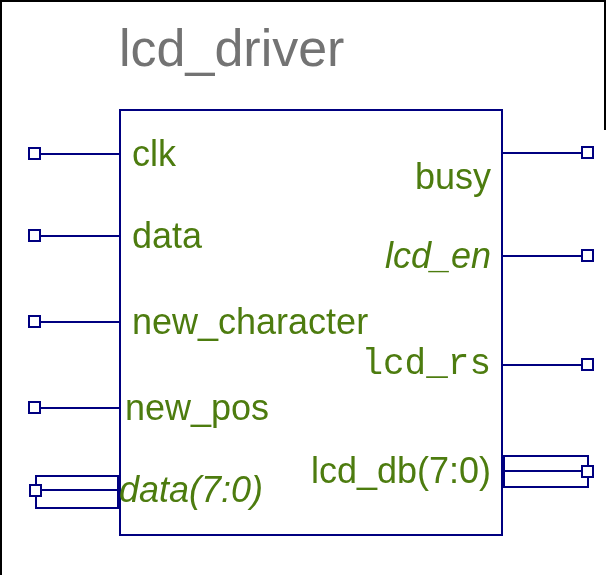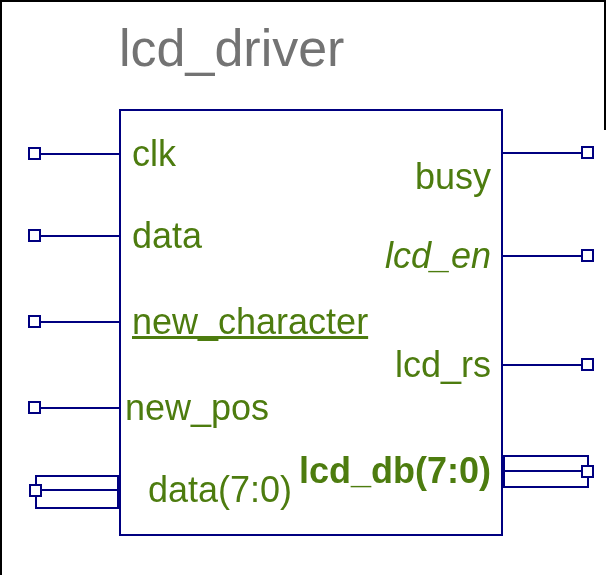--- a/index.html
+++ b/index.html
@@ -48,39 +48,39 @@
 <div class="abs wire" style="left:34px;top:153px;width:85px;"></div>
 <div class="abs pin-square" style="left:28px;top:147px;"></div>
 <div class="abs port-label" style="left:132px;top:154px;">clk</div>
 
 <div class="abs wire" style="left:34px;top:235px;width:85px;"></div>
 <div class="abs pin-square" style="left:28px;top:229px;"></div>
 <div class="abs port-label" style="left:132px;top:236px;">data</div>
 
 <div class="abs wire" style="left:34px;top:321px;width:85px;"></div>
 <div class="abs pin-square" style="left:28px;top:315px;"></div>
-<div class="abs port-label" style="left:132px;top:322px;text-decoration:underline;">new_character</div>
+<div class="abs port-label" style="left:132px;top:322px;">new_character</div>
 
 <div class="abs wire" style="left:34px;top:407px;width:85px;"></div>
 <div class="abs pin-square" style="left:28px;top:401px;"></div>
 <div class="abs port-label" style="left:125px;top:408px;">new_pos</div>
 
 <div class="abs bus-rect" style="left:35px;top:475px;width:84px;height:34px;"></div>
 <div class="abs wire" style="left:34px;top:489px;width:85px;"></div>
 <div class="abs pin-square" style="left:29px;top:484px;"></div>
-<div class="abs port-label" style="left:148px;top:490px;">data(7:0)</div>
+<div class="abs port-label" style="left:119px;top:490px;font-style:italic;">data(7:0)</div>
 
 <div class="abs wire" style="left:503px;top:152px;width:85px;"></div>
 <div class="abs pin-square" style="left:581px;top:146px;"></div>
 <div class="abs port-label right" style="right:115px;top:153px;margin-top:24px;">busy</div>
 
 <div class="abs wire" style="left:503px;top:255px;width:85px;"></div>
 <div class="abs pin-square" style="left:581px;top:249px;"></div>
 <div class="abs port-label right" style="right:115px;top:256px;font-style:italic;">lcd_en</div>
 
 <div class="abs wire" style="left:503px;top:364px;width:85px;"></div>
 <div class="abs pin-square" style="left:581px;top:358px;"></div>
-<div class="abs port-label right" style="right:115px;top:365px;">lcd_rs</div>
+<div class="abs port-label right" style="right:115px;top:365px;font-family:Liberation Mono, monospace;">lcd_rs</div>
 
 <div class="abs bus-rect" style="left:503px;top:455px;width:86px;height:33px;"></div>
 <div class="abs wire" style="left:503px;top:470px;width:85px;"></div>
 <div class="abs pin-square" style="left:581px;top:465px;"></div>
-<div class="abs port-label right" style="right:115px;top:471px;font-weight:bold;">lcd_db(7:0)</div>
+<div class="abs port-label right" style="right:115px;top:471px;">lcd_db(7:0)</div>
 
 </body></html>

